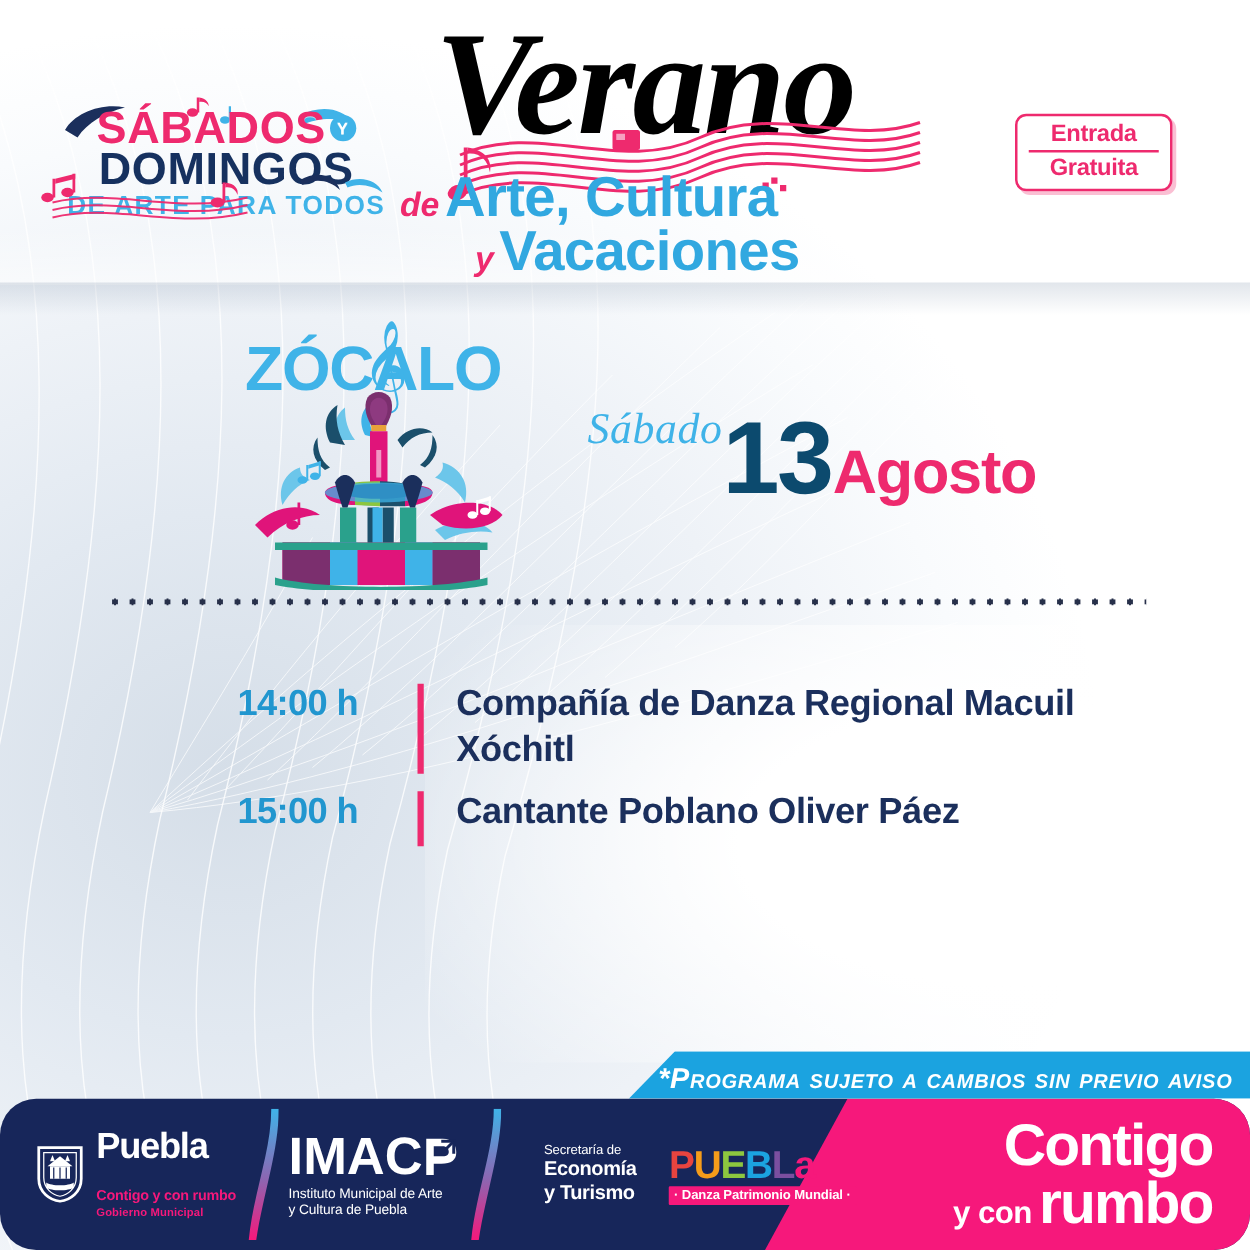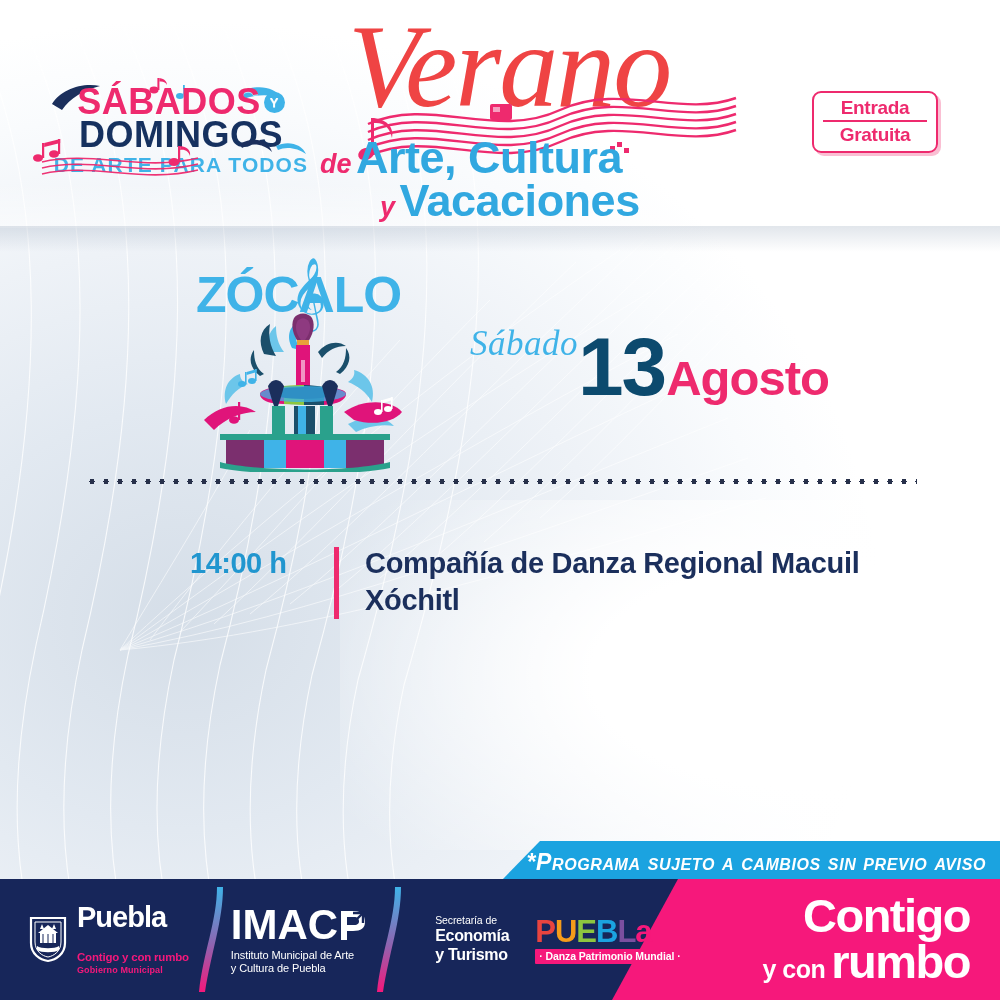--- a/index.html
+++ b/index.html
@@ -108,23 +108,23 @@
     top: 12px;
     width: 420px;
     height: 215px;
   }
   .verano-word {
     position: absolute;
     left: 28px;
     top: -4px;
     font-family: "Liberation Serif", serif;
     font-style: italic;
-    font-weight: normal;
+    font-weight: bold;
     font-size: 118px;
-    color: #ef4444;
+    color: #000000;
     line-height: 1;
     letter-spacing: -2px;
   }
   .staff-svg {
     position: absolute;
     left: 0;
     top: 56px;
     pointer-events: none;
   }
   .verano-l2 {
@@ -315,20 +315,21 @@
   }
 
   
   .footer {
     position: absolute;
     left: 0; right: 0;
     top: 879px;
     height: 121px;
     background: #17265a;
     overflow: hidden;
+    border-radius: 29px;
   }
   .footer-pink {
     position: absolute;
     top: 0;
     right: 0;
     width: 400px;
     height: 121px;
     background: #f6187b;
     clip-path: polygon(78px 0, 400px 0, 400px 121px, 12px 121px);
   }
@@ -665,20 +666,25 @@
     <span class="date-sabado">Sábado</span><span class="date-num">13</span><span class="date-month">Agosto</span>
   </div>
 
   <div class="dots"></div>
 
   <div class="schedule">
     <div class="sched-row">
       <div class="sched-time">14:00 h</div>
       <div class="sched-bar"></div>
       <div class="sched-title">Compañía de Danza Regional Macuil Xóchitl</div>
+    </div>
+    <div class="sched-row">
+      <div class="sched-time">15:00 h</div>
+      <div class="sched-bar"></div>
+      <div class="sched-title">Cantante Poblano Oliver Páez</div>
     </div>
   </div>
 
   <div class="disclaimer">
     <div class="disclaimer-shape"></div>
     <div class="disclaimer-text">*Programa sujeto a cambios sin previo aviso</div>
   </div>
 
   <div class="footer">
     <div class="footer-pink"></div>

